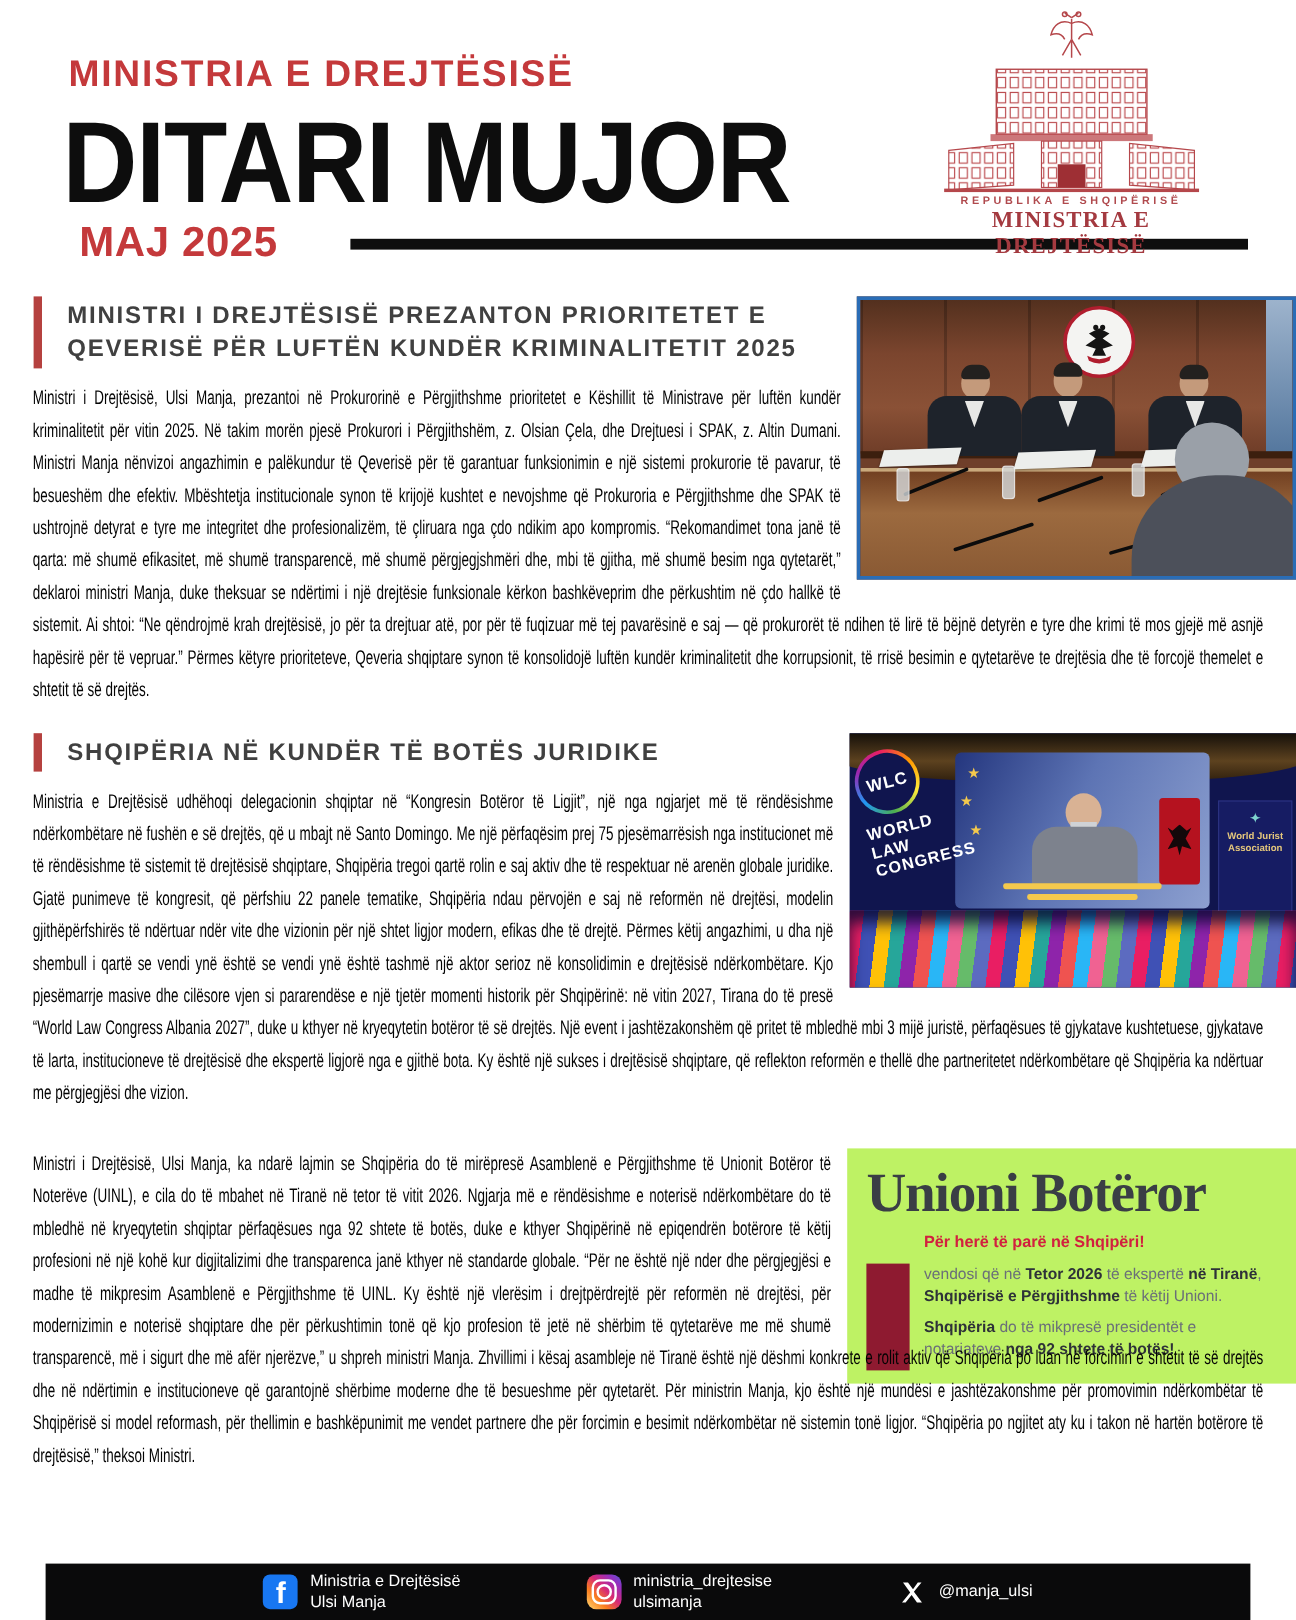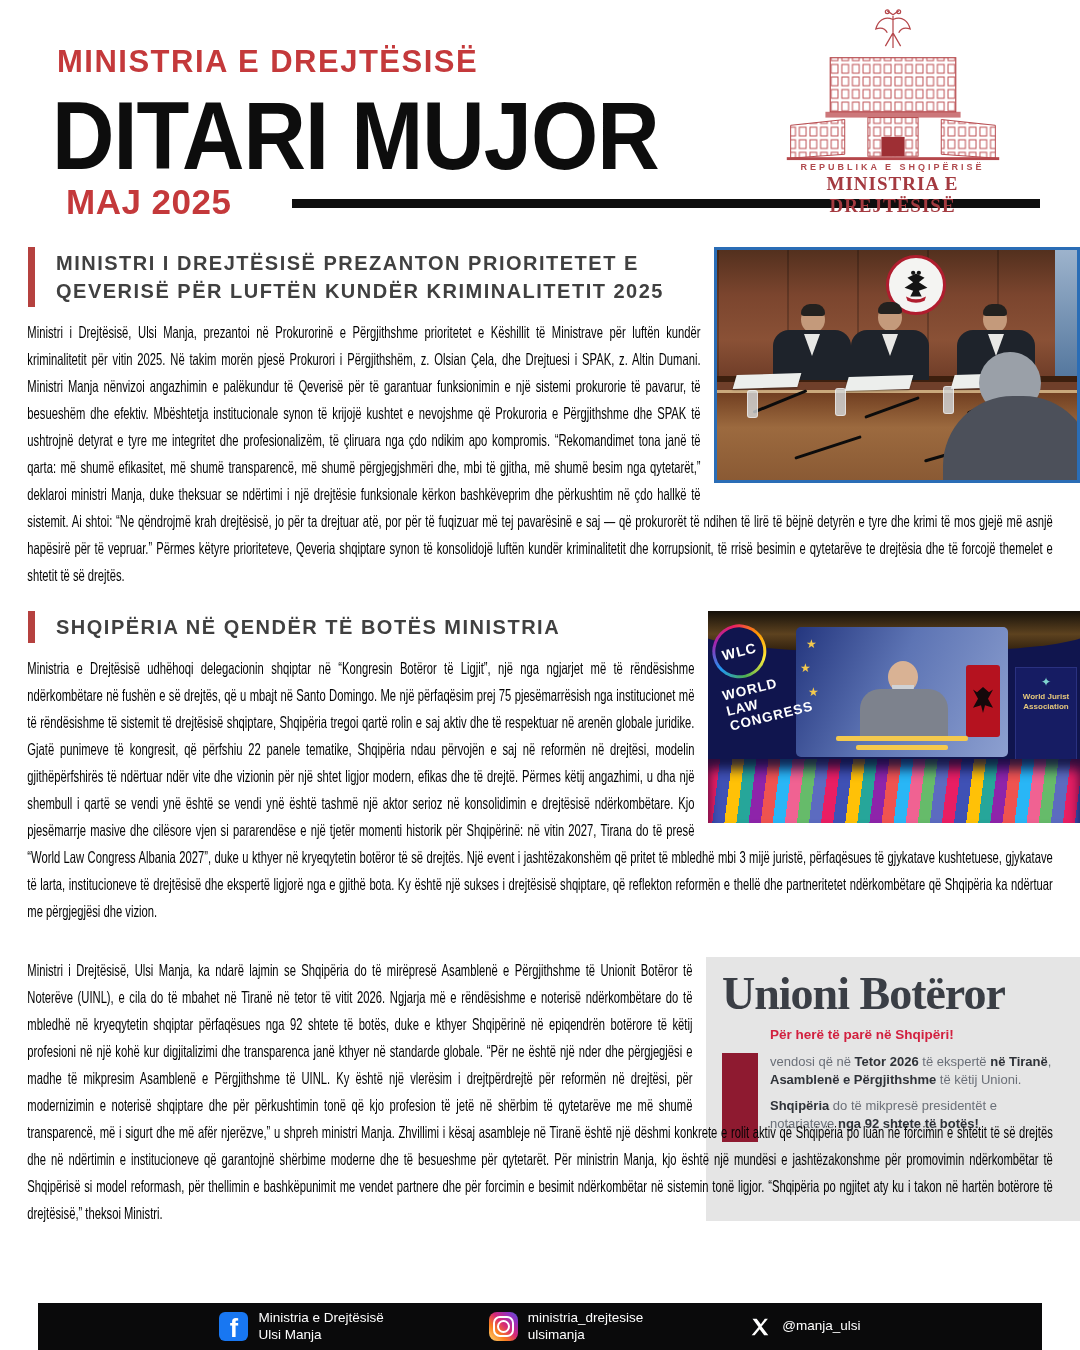--- a/index.html
+++ b/index.html
@@ -106,21 +106,21 @@
         border:1px solid #2a3180;text-align:center;padding-top:8px;box-sizing:border-box;}
   .w-bird{color:#7fd4cf;font-size:12px;line-height:1;}
   .w-ja{margin-top:4px;font-size:8px;font-weight:bold;color:#e6c87c;line-height:1.3;padding:0 4px;}
   .w-flags{position:absolute;left:0;right:0;bottom:0;height:64px;
         background:repeating-linear-gradient(97deg,#e91e63 0 12px,#3f51b5 12px 24px,#ffc107 24px 36px,
         #26a69a 36px 48px,#8e24aa 48px 60px,#ef5350 60px 72px,#29b6f6 72px 84px,#f06292 84px 96px,
         #66bb6a 96px 108px,#5c6bc0 108px 120px);
         box-shadow:inset 0 10px 12px rgba(8,8,50,.85);}
 
   
-  .fig-uinl{width:374px;height:264px;background:#e5e5e5;box-sizing:border-box;padding:14px 16px;}
+  .fig-uinl{width:374px;height:196px;background:#bef264;box-sizing:border-box;padding:14px 16px;}
   .uinl-t1{font-family:"Liberation Serif",serif;font-weight:bold;font-size:46px;line-height:1.02;
         color:#3a3e45;letter-spacing:-1px;}
   .uinl-t2{font-family:"Liberation Serif",serif;font-weight:bold;font-size:43px;line-height:1.05;
         color:#a01a33;letter-spacing:-1px;}
   .uinl-tag{margin-top:9px;font-size:13.5px;font-weight:bold;color:#d2203f;padding-left:48px;}
   .uinl-row{display:flex;margin-top:11px;gap:12px;align-items:stretch;}
   .uinl-block{width:36px;flex:none;background:#8e1a30;}
   .uinl-texts p{margin:0 0 8px;font-size:13px;line-height:1.4;color:#6a6f78;}
   .uinl-texts b{color:#2e3238;}
 
@@ -243,35 +243,35 @@
             <div class="w-wlc-inner">WLC</div>
           </div>
           <div class="w-congress">WORLD LAW CONGRESS</div>
         </div>
         <div class="w-banner">
           <div class="w-bird">✦</div>
           <div class="w-ja">World Jurist Association</div>
         </div>
         <div class="w-flags"></div>
       </figure>
-      <h2 class="headline">SHQIPËRIA NË QENDËR TË BOTËS MINISTRIA</h2>
+      <h2 class="headline">SHQIPËRIA NË KUNDËR TË BOTËS JURIDIKE</h2>
       <div class="flow flow-2">
         <div class="spacer spacer-2"></div>
         <p class="body-text">Ministria e Drejtësisë udhëhoqi delegacionin shqiptar në “Kongresin Botëror të Ligjit”, një nga ngjarjet më të rëndësishme ndërkombëtare në fushën e së drejtës, që u mbajt në Santo Domingo. Me një përfaqësim prej 75 pjesëmarrësish nga institucionet më të rëndësishme të sistemit të drejtësisë shqiptare, Shqipëria tregoi qartë rolin e saj aktiv dhe të respektuar në arenën globale juridike. Gjatë punimeve të kongresit, që përfshiu 22 panele tematike, Shqipëria ndau përvojën e saj në reformën në drejtësi, modelin gjithëpërfshirës të ndërtuar ndër vite dhe vizionin për një shtet ligjor modern, efikas dhe të drejtë. Përmes këtij angazhimi, u dha një shembull i qartë se vendi ynë është se vendi ynë është tashmë një aktor serioz në konsolidimin e drejtësisë ndërkombëtare. Kjo pjesëmarrje masive dhe cilësore vjen si pararendëse e një tjetër momenti historik për Shqipërinë: në vitin 2027, Tirana do të presë “World Law Congress Albania 2027”, duke u kthyer në kryeqytetin botëror të së drejtës. Një event i jashtëzakonshëm që pritet të mbledhë mbi 3 mijë juristë, përfaqësues të gjykatave kushtetuese, gjykatave të larta, institucioneve të drejtësisë dhe ekspertë ligjorë nga e gjithë bota. Ky është një sukses i drejtësisë shqiptare, që reflekton reformën e thellë dhe partneritetet ndërkombëtare që Shqipëria ka ndërtuar me përgjegjësi dhe vizion.</p>
       </div>
     </section>
 
     <section class="article article-3">
       <figure class="fig fig-uinl">
         <div class="uinl-t1">Unioni Botëror</div>
         <div class="uinl-tag">Për herë të parë në Shqipëri!</div>
         <div class="uinl-row">
           <div class="uinl-block"></div>
           <div class="uinl-texts">
-            <p><span>vendosi që në </span><b>Tetor 2026</b><span> të ekspertë </span><b>në Tiranë</b><span>, </span><b>Asamblenë e Përgjithshme</b><span> të këtij Unioni.</span></p>
+            <p><span>vendosi që në </span><b>Tetor 2026</b><span> të ekspertë </span><b>në Tiranë</b><span>, </span><b>Shqipërisë e Përgjithshme</b><span> të këtij Unioni.</span></p>
             <p><b>Shqipëria</b><span> do të mikpresë presidentët e notariateve </span><b>nga 92 shtete të botës!</b></p>
           </div>
         </div>
       </figure>
       <div class="flow flow-3">
         <div class="spacer spacer-3"></div>
         <p class="body-text">Ministri i Drejtësisë, Ulsi Manja, ka ndarë lajmin se Shqipëria do të mirëpresë Asamblenë e Përgjithshme të Unionit Botëror të Noterëve (UINL), e cila do të mbahet në Tiranë në tetor të vitit 2026. Ngjarja më e rëndësishme e noterisë ndërkombëtare do të mbledhë në kryeqytetin shqiptar përfaqësues nga 92 shtete të botës, duke e kthyer Shqipërinë në epiqendrën botërore të këtij profesioni në një kohë kur digjitalizimi dhe transparenca janë kthyer në standarde globale. “Për ne është një nder dhe përgjegjësi e madhe të mikpresim Asamblenë e Përgjithshme të UINL. Ky është një vlerësim i drejtpërdrejtë për reformën në drejtësi, për modernizimin e noterisë shqiptare dhe për përkushtimin tonë që kjo profesion të jetë në shërbim të qytetarëve me më shumë transparencë, më i sigurt dhe më afër njerëzve,” u shpreh ministri Manja. Zhvillimi i kësaj asambleje në Tiranë është një dëshmi konkrete e rolit aktiv që Shqipëria po luan në forcimin e shtetit të së drejtës dhe në ndërtimin e institucioneve që garantojnë shërbime moderne dhe të besueshme për qytetarët. Për ministrin Manja, kjo është një mundësi e jashtëzakonshme për promovimin ndërkombëtar të Shqipërisë si model reformash, për thellimin e bashkëpunimit me vendet partnere dhe për forcimin e besimit ndërkombëtar në sistemin tonë ligjor. “Shqipëria po ngjitet aty ku i takon në hartën botërore të drejtësisë,” theksoi Ministri.</p>
       </div>
     </section>
   </main>

